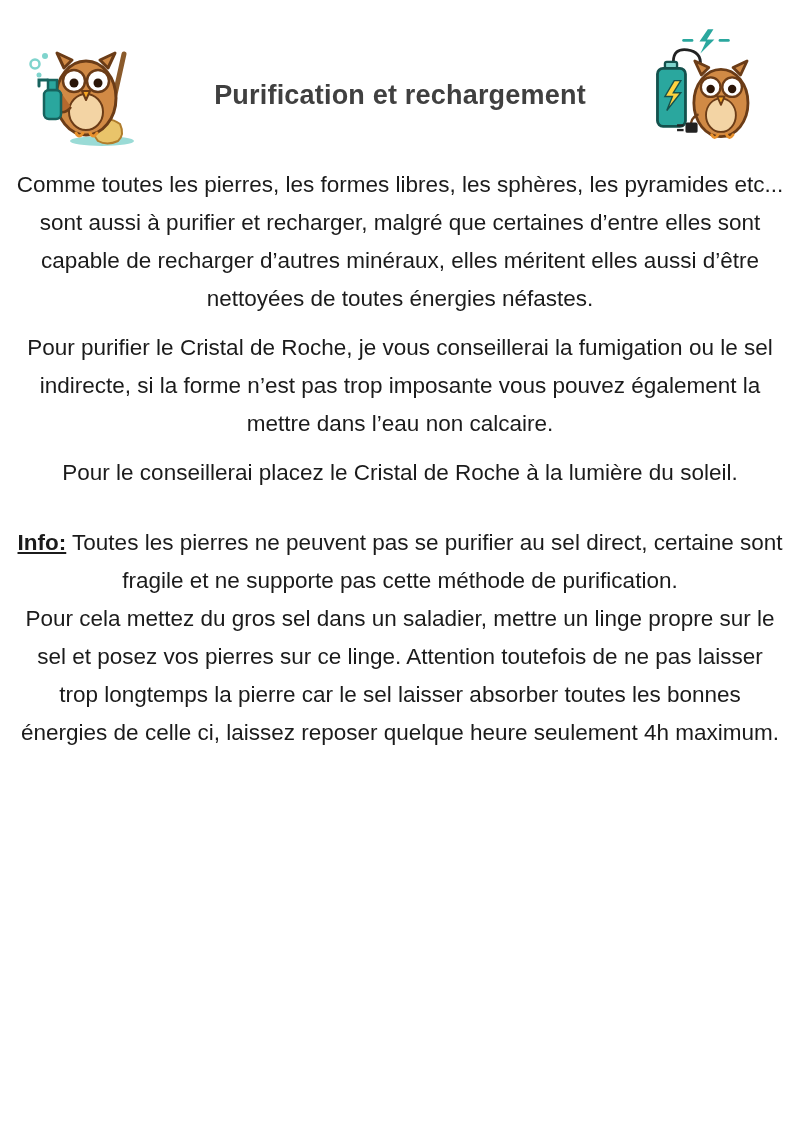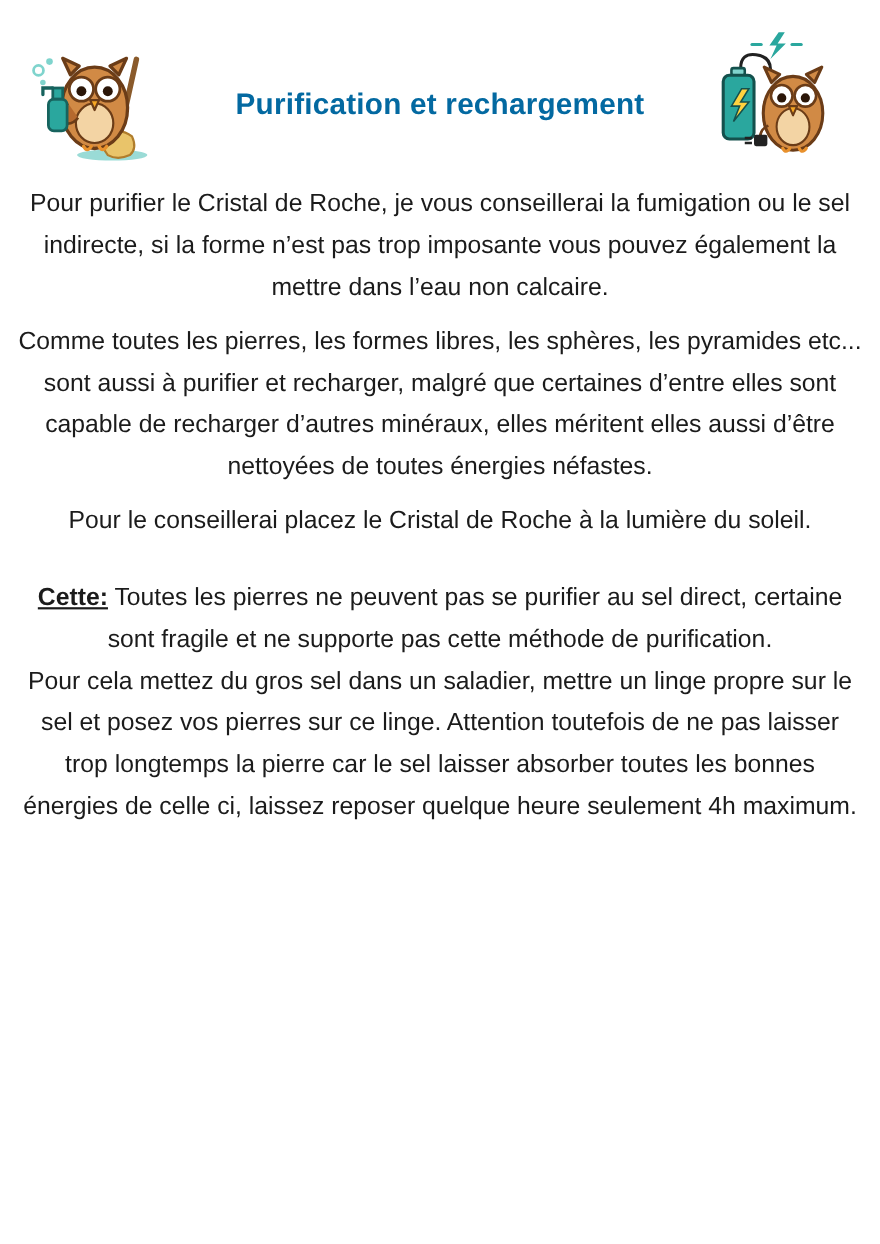--- a/index.html
+++ b/index.html
@@ -35,21 +35,21 @@
   .title {
     position: absolute;
     left: 0;
     right: 0;
     top: 80px;
     margin: 0;
     text-align: center;
     font-size: 27px;
     font-weight: 700;
     letter-spacing: 0.2px;
-    color: #0369a1;
+    color: #404040;
   }
   .body-text {
     padding: 14px 16px 0 16px;
   }
   .para {
     margin: 0 0 11px 0;
     text-align: center;
     font-size: 22.5px;
     line-height: 38px;
     color: #1b1b1b;
@@ -141,27 +141,27 @@
         <line x1="36" y1="104" x2="29" y2="104" stroke="#222222" stroke-width="2.5"></line>
         <line x1="36" y1="109" x2="29" y2="109" stroke="#222222" stroke-width="2.5"></line>
 
         <path d="M66 114 q3 6 7 0 M82 114 q3 6 7 0" stroke="#e8912d" stroke-width="3" fill="none" stroke-linecap="round"></path>
       </svg>
     </div>
   </div>
 
   <div class="body-text">
 
+    <p class="para">Comme toutes les pierres, les formes libres, les sphères, les pyramides etc... sont aussi à purifier et recharger, malgré que certaines d’entre elles sont capable de recharger d’autres minéraux, elles méritent elles aussi d’être nettoyées de toutes énergies néfastes.</p>
+
     <p class="para">Pour purifier le Cristal de Roche, je vous conseillerai la fumigation ou le sel indirecte, si la forme n’est pas trop imposante vous pouvez également la mettre dans l’eau non calcaire.</p>
-
-    <p class="para">Comme toutes les pierres, les formes libres, les sphères, les pyramides etc... sont aussi à purifier et recharger, malgré que certaines d’entre elles sont capable de recharger d’autres minéraux, elles méritent elles aussi d’être nettoyées de toutes énergies néfastes.</p>
 
     <p class="para">
       <span class="block">Pour le conseillerai placez le Cristal de Roche à la lumière du soleil.</span>
     </p>
 
     <p class="para para-info">
-      <span class="block"><span class="info-label">Cette:</span><span>  Toutes les pierres ne peuvent pas se purifier au sel direct, certaine sont fragile et ne supporte pas cette méthode de purification.</span></span>
+      <span class="block"><span class="info-label">Info:</span><span>  Toutes les pierres ne peuvent pas se purifier au sel direct, certaine sont fragile et ne supporte pas cette méthode de purification.</span></span>
       <span class="block">Pour cela mettez du gros sel dans un saladier, mettre un linge propre sur le sel et posez vos pierres sur ce linge. Attention toutefois de ne pas laisser trop longtemps la pierre car le sel laisser absorber toutes les bonnes énergies de celle ci, laissez reposer quelque heure seulement  4h maximum.</span>
     </p>
 
   </div>
 </div>
 
 </body></html>

